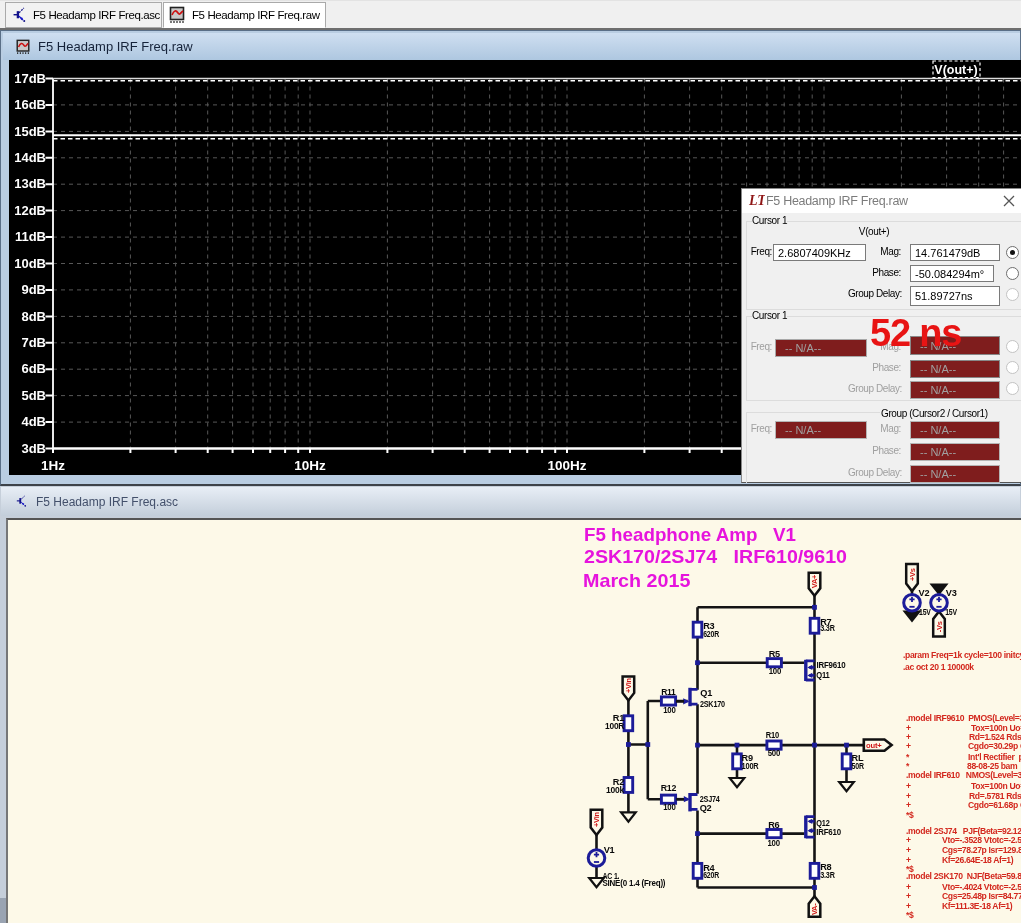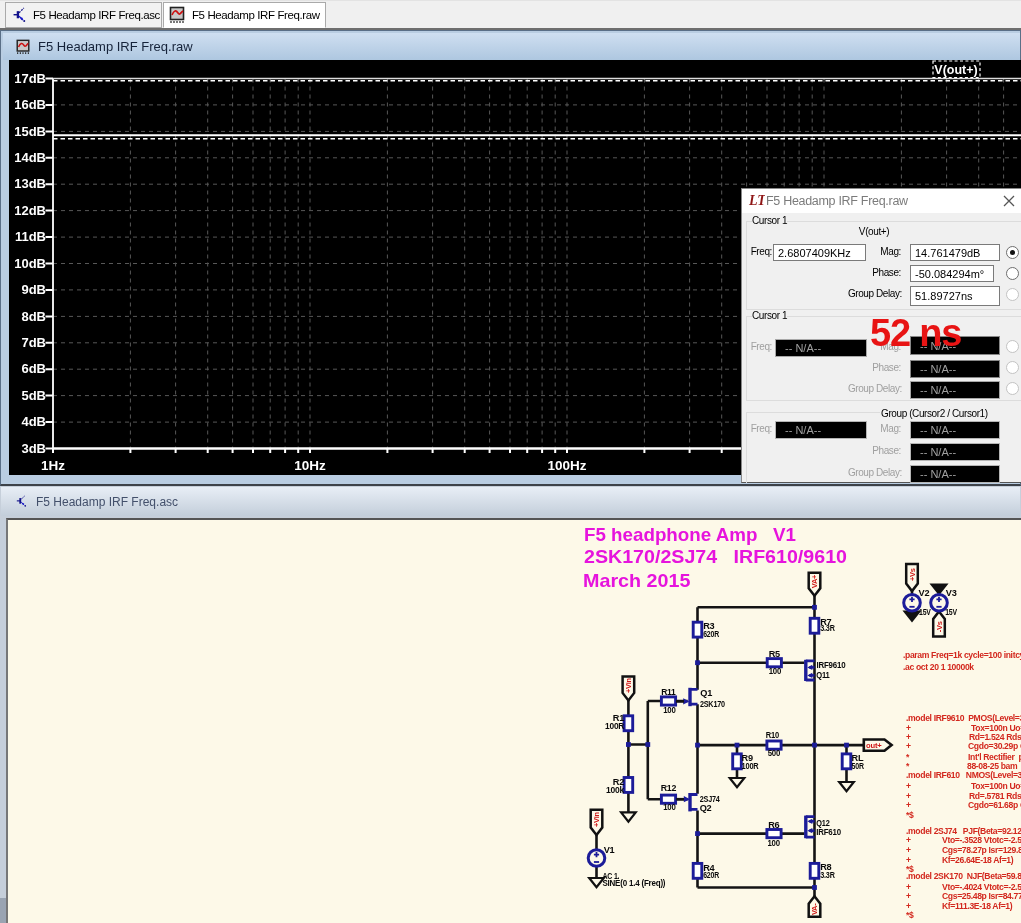--- a/index.html
+++ b/index.html
@@ -32,21 +32,21 @@
 
 #dlg{left:741px;top:188px;width:290px;height:295px;background:#f0f0f0;border-left:1px solid #888;border-top:1px solid #888;border-bottom:1px solid #555;font-size:11px;}
 #dlgtitle{position:absolute;left:0;top:0;width:100%;height:24px;background:#fff;}
 #dlgtitle .t{position:absolute;left:24px;top:5px;color:#7b7b7b;font-size:12.5px;letter-spacing:-0.3px;}
 .grpline{position:absolute;height:1px;background:#dcdcdc;}
 .grpv{position:absolute;width:1px;background:#dcdcdc;}
 .lbl{position:absolute;color:#000;white-space:nowrap;font-size:10px;letter-spacing:-0.4px;}
 .lbl.dis{color:#9f9f9f;}
 .tbox{position:absolute;background:#fff;border:1px solid #7a7a7a;color:#000;padding-left:4px;
  display:flex;align-items:center;font-size:11px;white-space:nowrap;}
-.nabox{position:absolute;background:#000000;border:1px solid #a8a8a8;color:#a0a0a0;
+.nabox{position:absolute;background:#7f1d1d;border:1px solid #a8a8a8;color:#a0a0a0;
  display:flex;align-items:center;padding-left:9px;font-size:11px;}
 .radio{position:absolute;width:13px;height:13px;border-radius:50%;background:#fff;border:1px solid #6e6e6e;}
 .radio.dis{border-color:#c3c3c3;}
 .radio .dot{position:absolute;left:3px;top:3px;width:5px;height:5px;border-radius:50%;background:#111;}
 #ns52{left:870px;top:314px;font-size:38px;line-height:1;font-weight:bold;color:#e81414;letter-spacing:-1.2px;
  font-family:"Liberation Sans",sans-serif;z-index:60;}
 </style>
 </head>
 <body>
 

